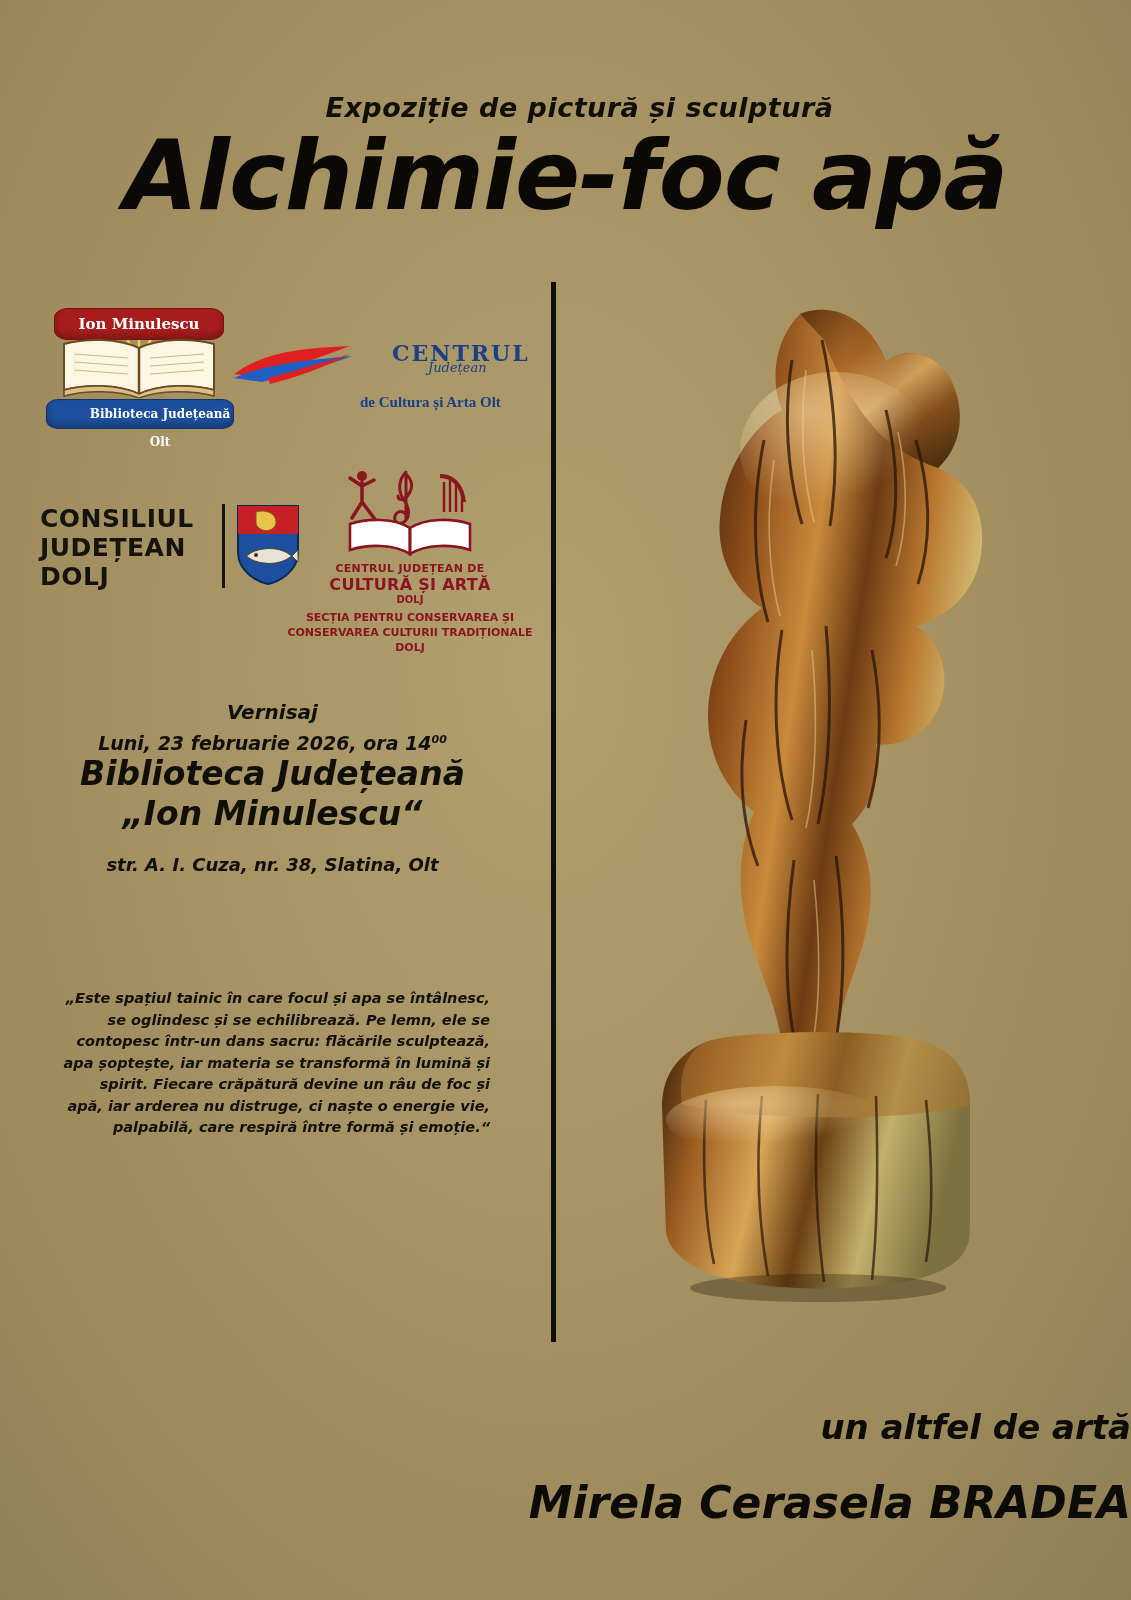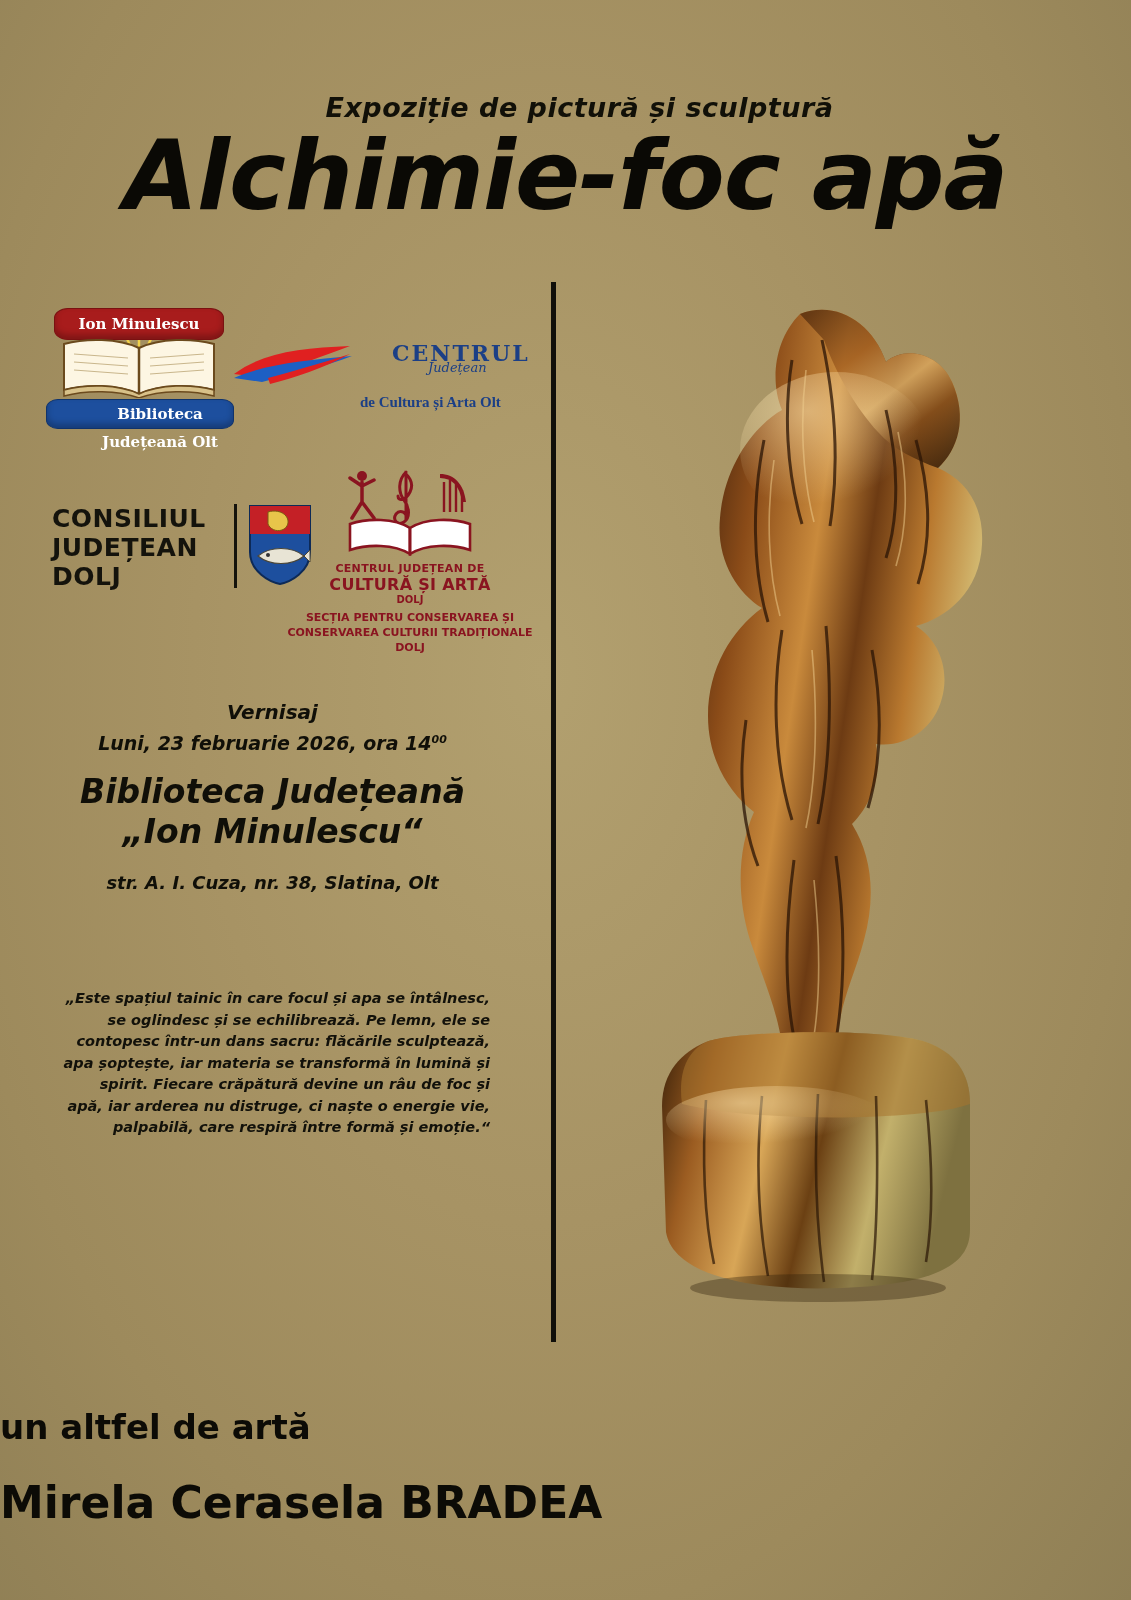--- a/index.html
+++ b/index.html
@@ -117,21 +117,21 @@
     border: 1.5px solid #10336b;
     box-shadow: inset 0 -4px 6px rgba(0,0,0,.25);
   }
   .logo-biblioteca .ribbon-bottom span {
     display: block;
     text-align: center;
     line-height: 28px;
     color: #fff;
     font-family: "DejaVu Serif", serif;
     font-weight: bold;
-    font-size: 15px;
+    font-size: 12px;
     padding-left: 40px;
   }
 
   .logo-centrul-olt {
     position: absolute;
     left: 232px;
     top: 338px;
     width: 310px;
     height: 62px;
   }
@@ -166,21 +166,21 @@
     left: 128px;
     top: 56px;
     font-family: Liberation Serif, serif;
     font-weight: bold;
     font-size: 15px;
     color: #1b3f86;
   }
 
   .logo-consiliul {
     position: absolute;
-    left: 52px;
+    left: 40px;
     top: 500px;
     width: 230px;
     height: 95px;
   }
   .logo-consiliul .cj-text {
     position: absolute;
     left: 0;
     top: 4px;
     font-family: "DejaVu Sans", sans-serif;
     font-weight: bold;
@@ -260,21 +260,20 @@
     font-family: "DejaVu Sans", sans-serif;
     font-style: italic;
     font-weight: bold;
   }
   .event .vernisaj { font-size: 20px; }
   .event .date { font-size: 19px; margin-top: 8px; }
   .event .date sup { font-size: 11px; vertical-align: super; }
   .event .venue {
     font-size: 33px;
     line-height: 40px;
-    margin-top: 18px;
   }
   .event .address {
     font-size: 18px;
     margin-top: 20px;
   }
 
   
   .quote {
     position: absolute;
     left: 60px;
@@ -288,23 +287,24 @@
     font-size: 14.5px;
     line-height: 21.5px;
   }
 
   
   .footer {
     position: absolute;
     left: 0;
     bottom: 72px;
     width: 100%;
-    text-align: left;
+    text-align: right;
     color: #0c0b06;
     font-family: "DejaVu Sans", sans-serif;
+    font-style: italic;
     font-weight: bold;
   }
   .footer .tagline { font-size: 34px; }
   .footer .artist { font-size: 44px; margin-top: 30px; }
 
   
   .sculpture {
     position: absolute;
     left: 586px;
     top: 300px;

